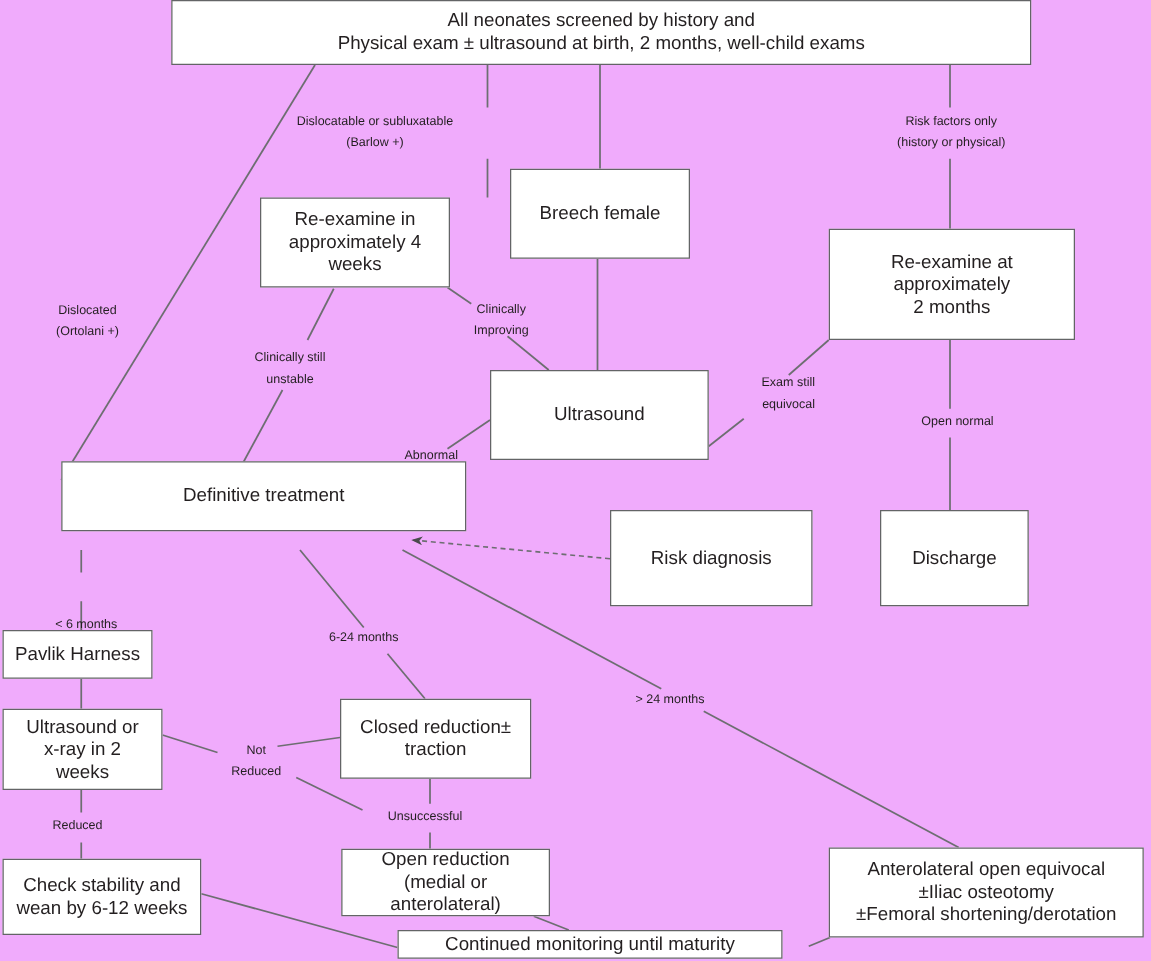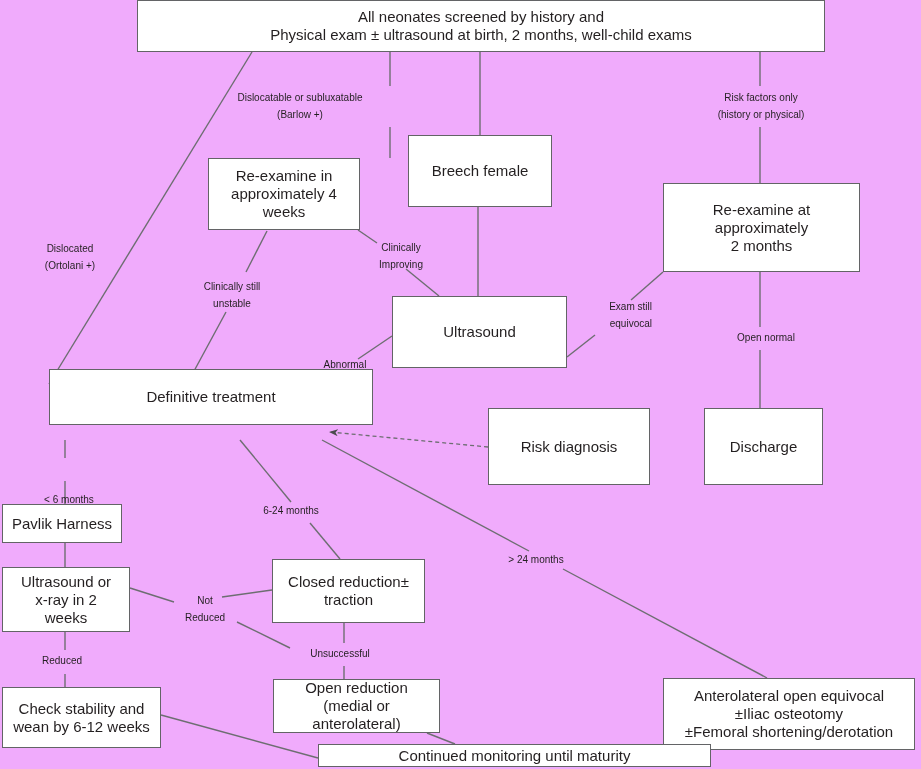--- a/index.html
+++ b/index.html
@@ -86,21 +86,21 @@
       <div class="node" style="left: 272px; top: 559px; width: 153px; height: 64px;">Closed reduction±
 traction</div>
       <div class="node" style="left: 2px; top: 687px; width: 159px; height: 61px;">Check stability and
 wean by 6-12 weeks</div>
       <div class="node" style="left: 273px; top: 679px; width: 167px; height: 54px;">Open reduction
 (medial or
 anterolateral)</div>
       <div class="node" style="left: 663px; top: 678px; width: 252px; height: 72px;">Anterolateral open equivocal
 ±Iliac osteotomy
 ±Femoral shortening/derotation</div>
-      <div class="node" style="left: 318px; top: 744px; width: 393px; height: 23px;">Continued monitoring until maturity</div>
+      <div class="node" style="left: 318px; top: 744px; width: 308px; height: 23px;">Continued monitoring until maturity</div>
     </div>
   <div id="labels">
       <div class="lbl" style="left: 194px; top: 89px; width: 212px;">Dislocatable or subluxatable
 (Barlow +)</div>
       <div class="lbl" style="left: 688px; top: 89px; width: 146px;">Risk factors only
 (history or physical)</div>
       <div class="lbl" style="left: 16px; top: 240px; width: 108px;">Dislocated
 (Ortolani +)</div>
       <div class="lbl" style="left: 362px; top: 239px; width: 78px;">Clinically
 Improving</div>

